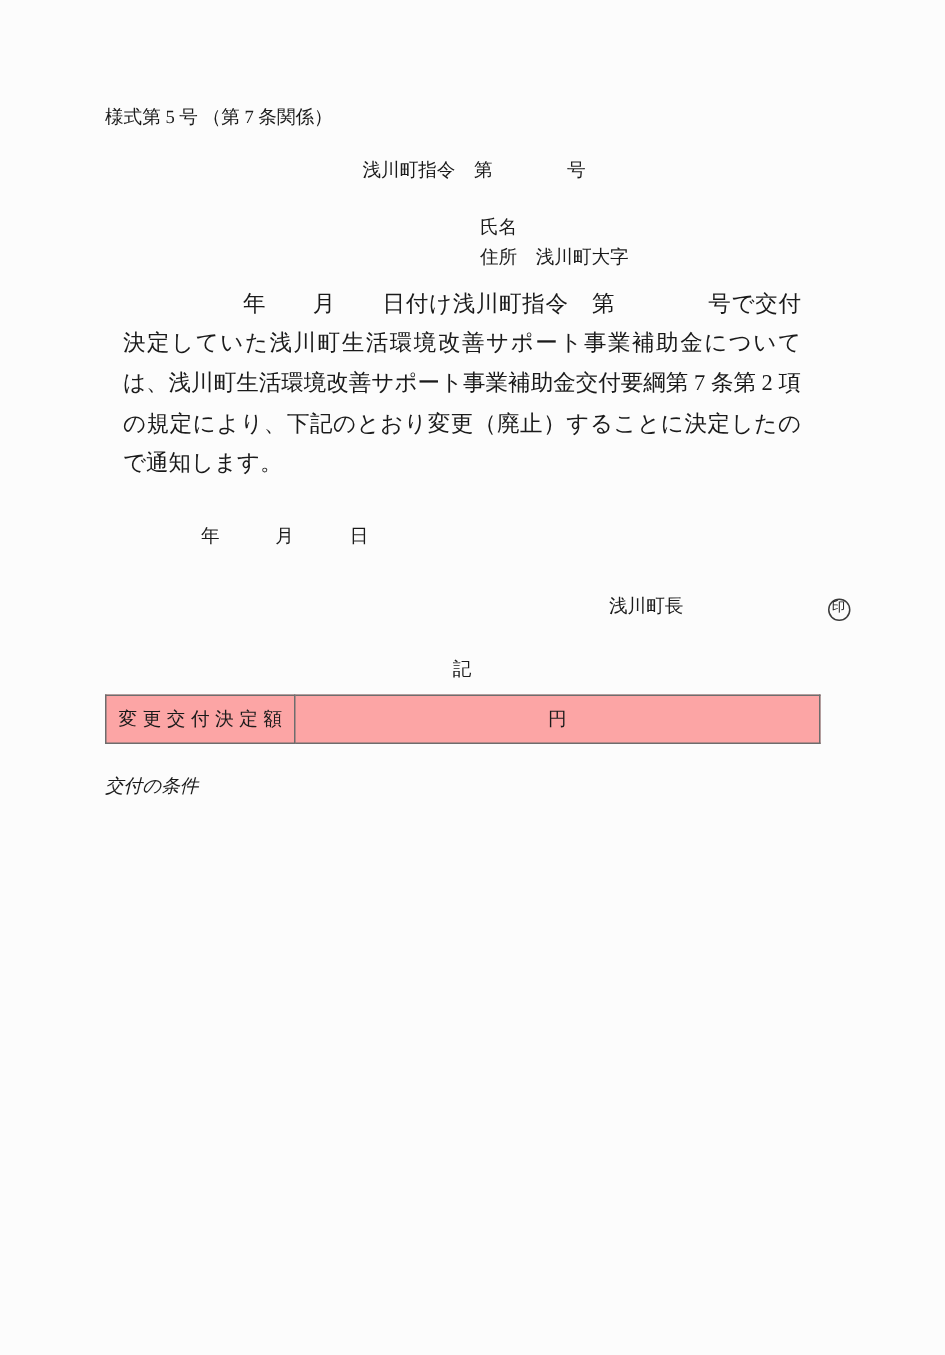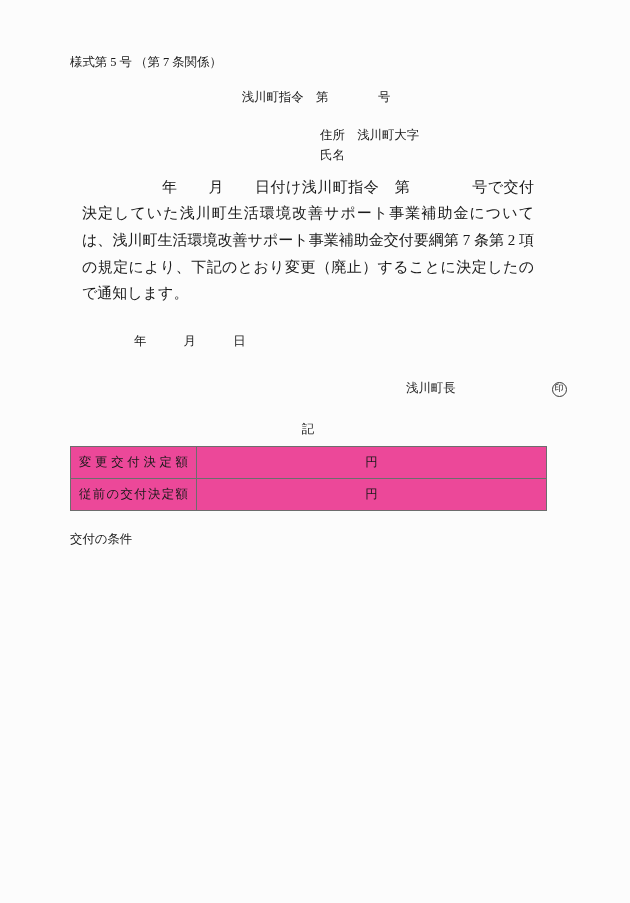--- a/index.html
+++ b/index.html
@@ -16,21 +16,21 @@
   }
   .page {
     position: relative;
     width: 630px;
     height: 903px;
     box-sizing: border-box;
   }
   .doc {
     position: absolute;
     left: 70px;
-    top: 56px;
+    top: 72px;
     width: 476px;
   }
   .line {
     font-size: 12.4px;
     line-height: 1.0;
     white-space: pre;
   }
   .form-no {
     margin-bottom: 23px;
   }
@@ -91,21 +91,21 @@
   }
   .ki {
     text-align: center;
     font-size: 12.4px;
     margin-top: 24px;
     margin-bottom: 8px;
   }
   table.amounts {
     border-collapse: collapse;
     width: 476px;
-    background: #ec4899;
+    background: #fca5a5;
     table-layout: fixed;
   }
   table.amounts td {
     border: 1px solid #6d6d6d;
     height: 32px;
     font-size: 12.4px;
     padding: 0 8px;
     box-sizing: border-box;
   }
   td.label-cell {
@@ -114,62 +114,59 @@
     text-align-last: justify;
     text-justify: inter-character;
     white-space: nowrap;
   }
   td.value-cell {
     text-align: center;
     width: 350px;
   }
   .conditions {
     margin-top: 22px;
+    font-style: italic;
   }
   .conditions .line {
     margin-bottom: 9px;
   }
   .cond-item {
     padding-left: 10px;
   }
 </style>
 </head>
 <body>
 
 <div class="page">
   <div class="doc">
 
     <div class="line form-no">様式第 5 号 （第 7 条関係）</div>
 
     <div class="line shirei">浅川町指令　第　　　　号</div>
 
     <div class="addr-block">
+      <div class="line">氏名</div>
       <div class="line">住所　浅川町大字</div>
-      <div class="line">氏名</div>
     </div>
 
 
     <p class="body-para"><span class="indent"></span><span>　年　　月　　日付け浅川町指令　第　　　　号で交付決定していた浅川町生活環境改善サポート事業補助金については、浅川町生活環境改善サポート事業補助金交付要綱第 7 条第 2 項の規定により、下記のとおり変更（廃止）することに決定したので通知します。</span></p>
 
     <div class="date-line">年　　　月　　　日</div>
 
     <div class="sign-line"><span>浅川町長</span><span style="display:inline-block;width:96px"></span><span class="seal">印</span></div>
 
     <div class="ki">記</div>
 
     <table class="amounts">
       <tbody>
         <tr>
           <td class="label-cell">変更交付決定額</td>
           <td class="value-cell">円</td>
         </tr>
-        <tr>
-          <td class="label-cell">従前の交付決定額</td>
-          <td class="value-cell">円</td>
-        </tr>
       </tbody>
     </table>
 
     <div class="conditions">
       <div class="line">交付の条件</div>
     </div>
 
   </div>
 </div>
 

